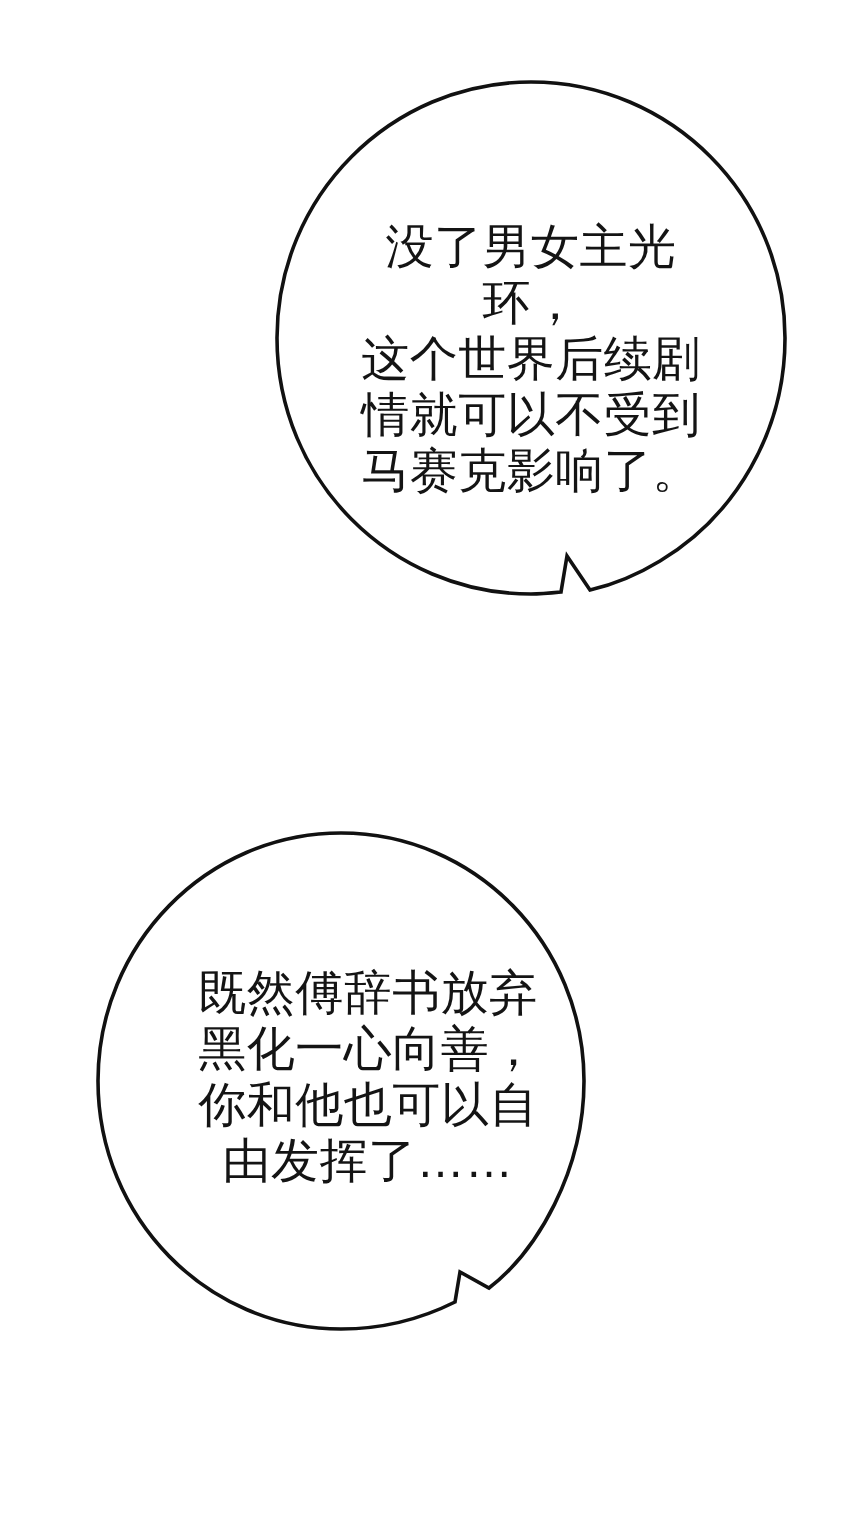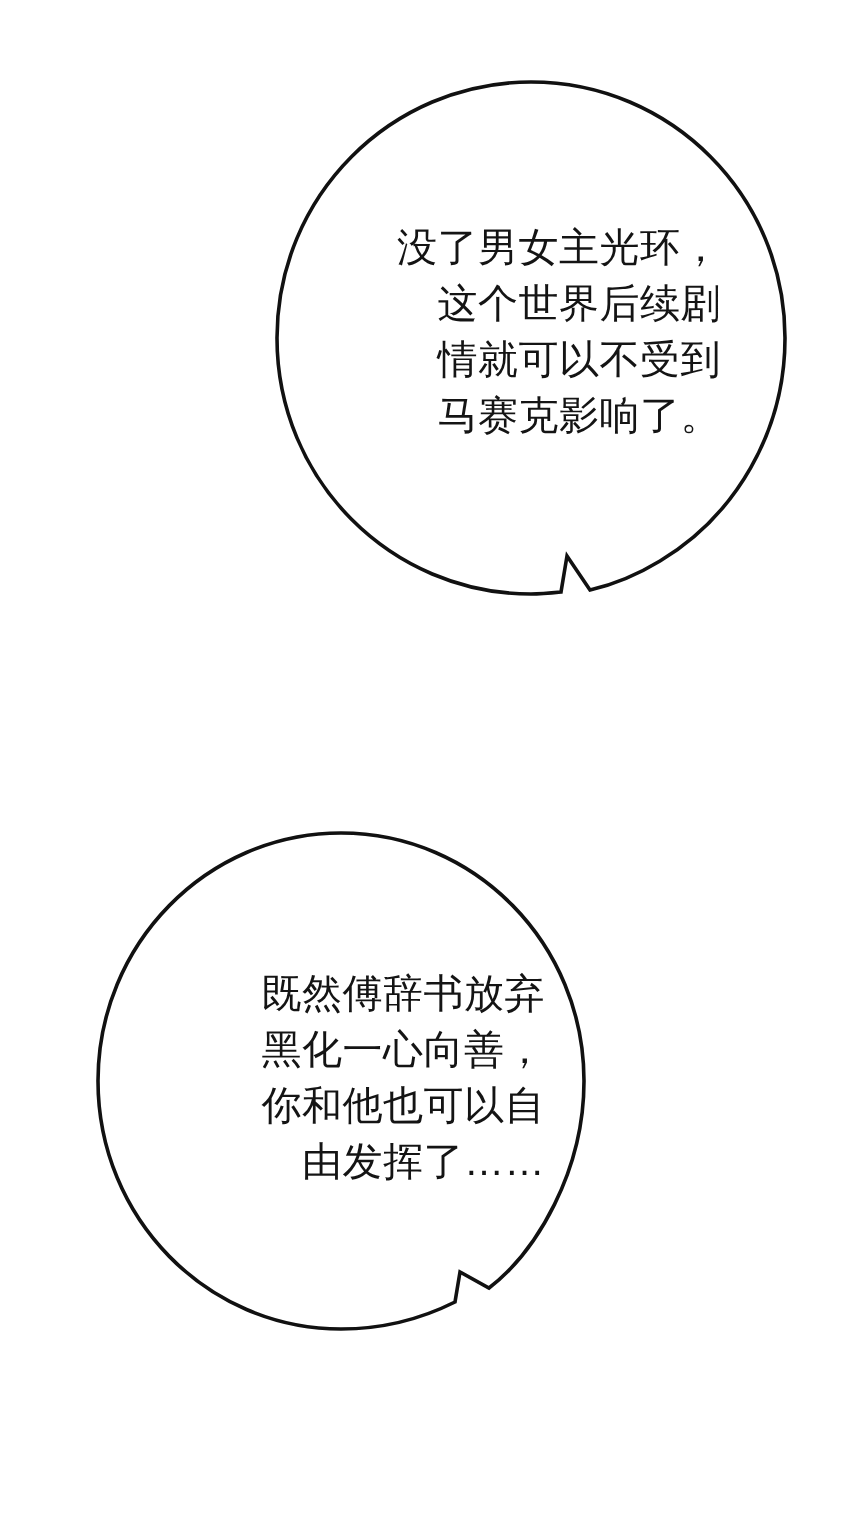--- a/index.html
+++ b/index.html
@@ -23,35 +23,35 @@
     left: 0;
     top: 0;
     width: 850px;
     height: 1515px;
     pointer-events: none;
   }
   .bubble-text {
     position: absolute;
     color: #141414;
     font-family: "Liberation Sans", "DejaVu Sans", sans-serif;
-    font-size: 40px;
+    font-size: 48px;
     line-height: 56px;
     font-weight: 400;
     letter-spacing: 0.5px;
     white-space: pre-line;
-    text-align: right;
+    text-align: center;
     -webkit-font-smoothing: antialiased;
   }
   #bubble-1-text {
     left: 341px;
     top: 219px;
     width: 380px;
   }
   #bubble-2-text {
-    left: 175px;
+    left: 183px;
     top: 965px;
     width: 370px;
   }
 </style>
 </head>
 <body>
 
 <div id="page">
 
   <svg class="panel-svg" viewBox="0 0 850 1515" width="850" height="1515" xmlns="http://www.w3.org/2000/svg">

